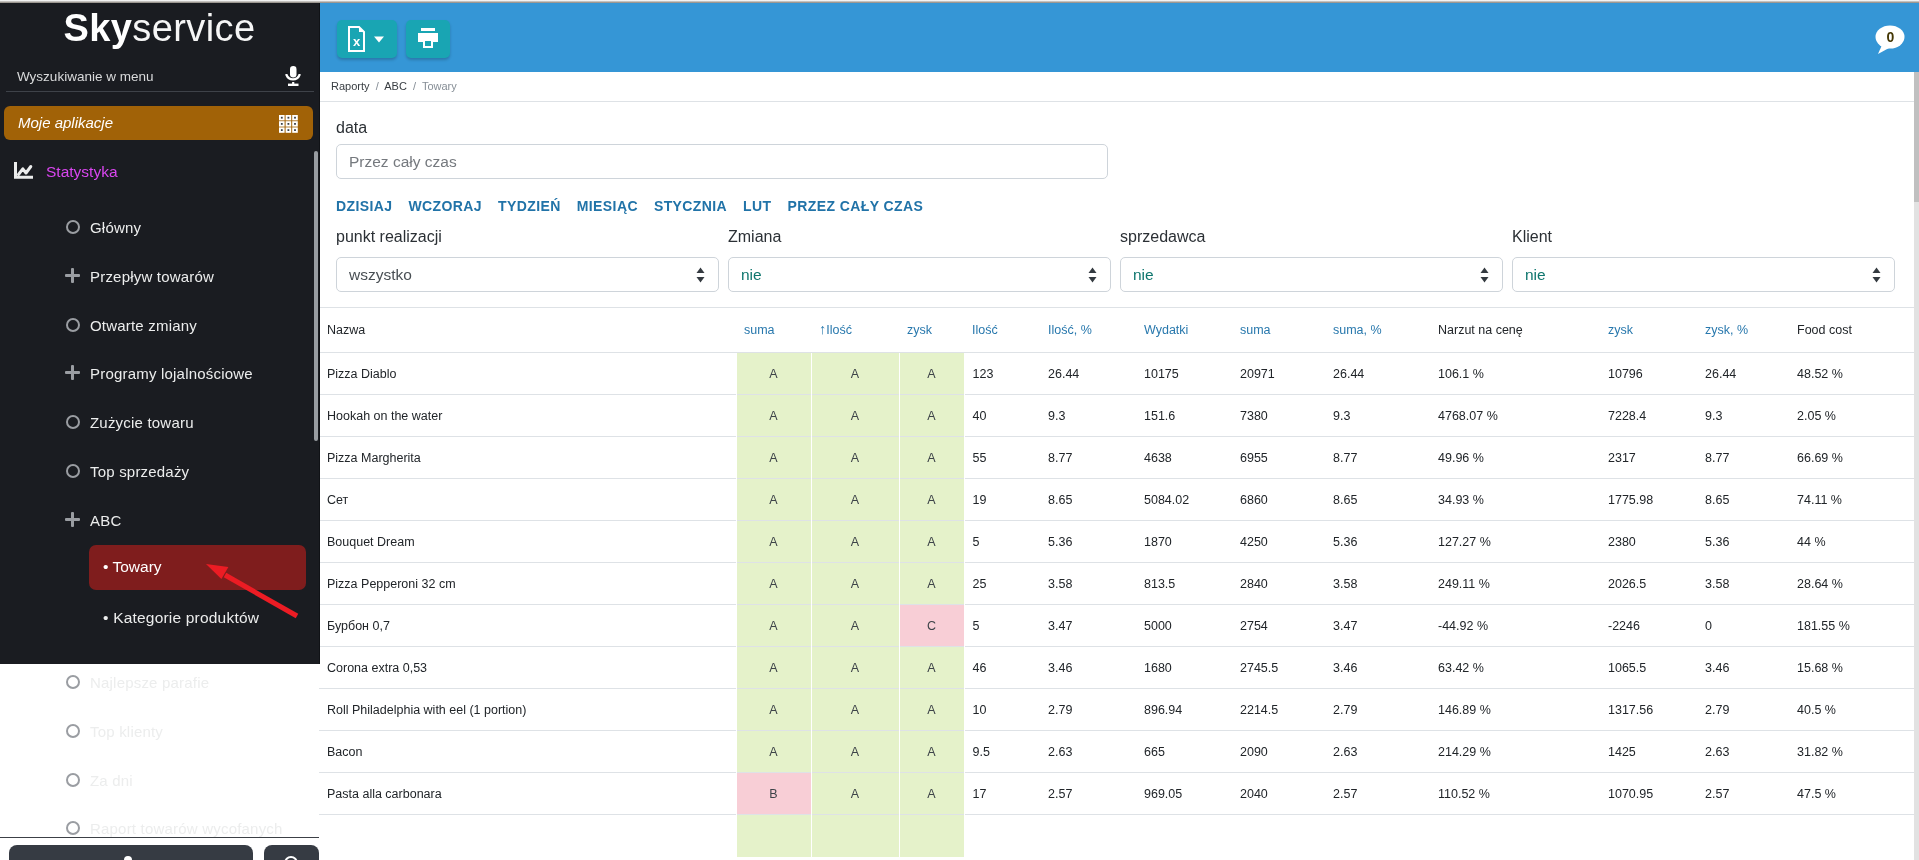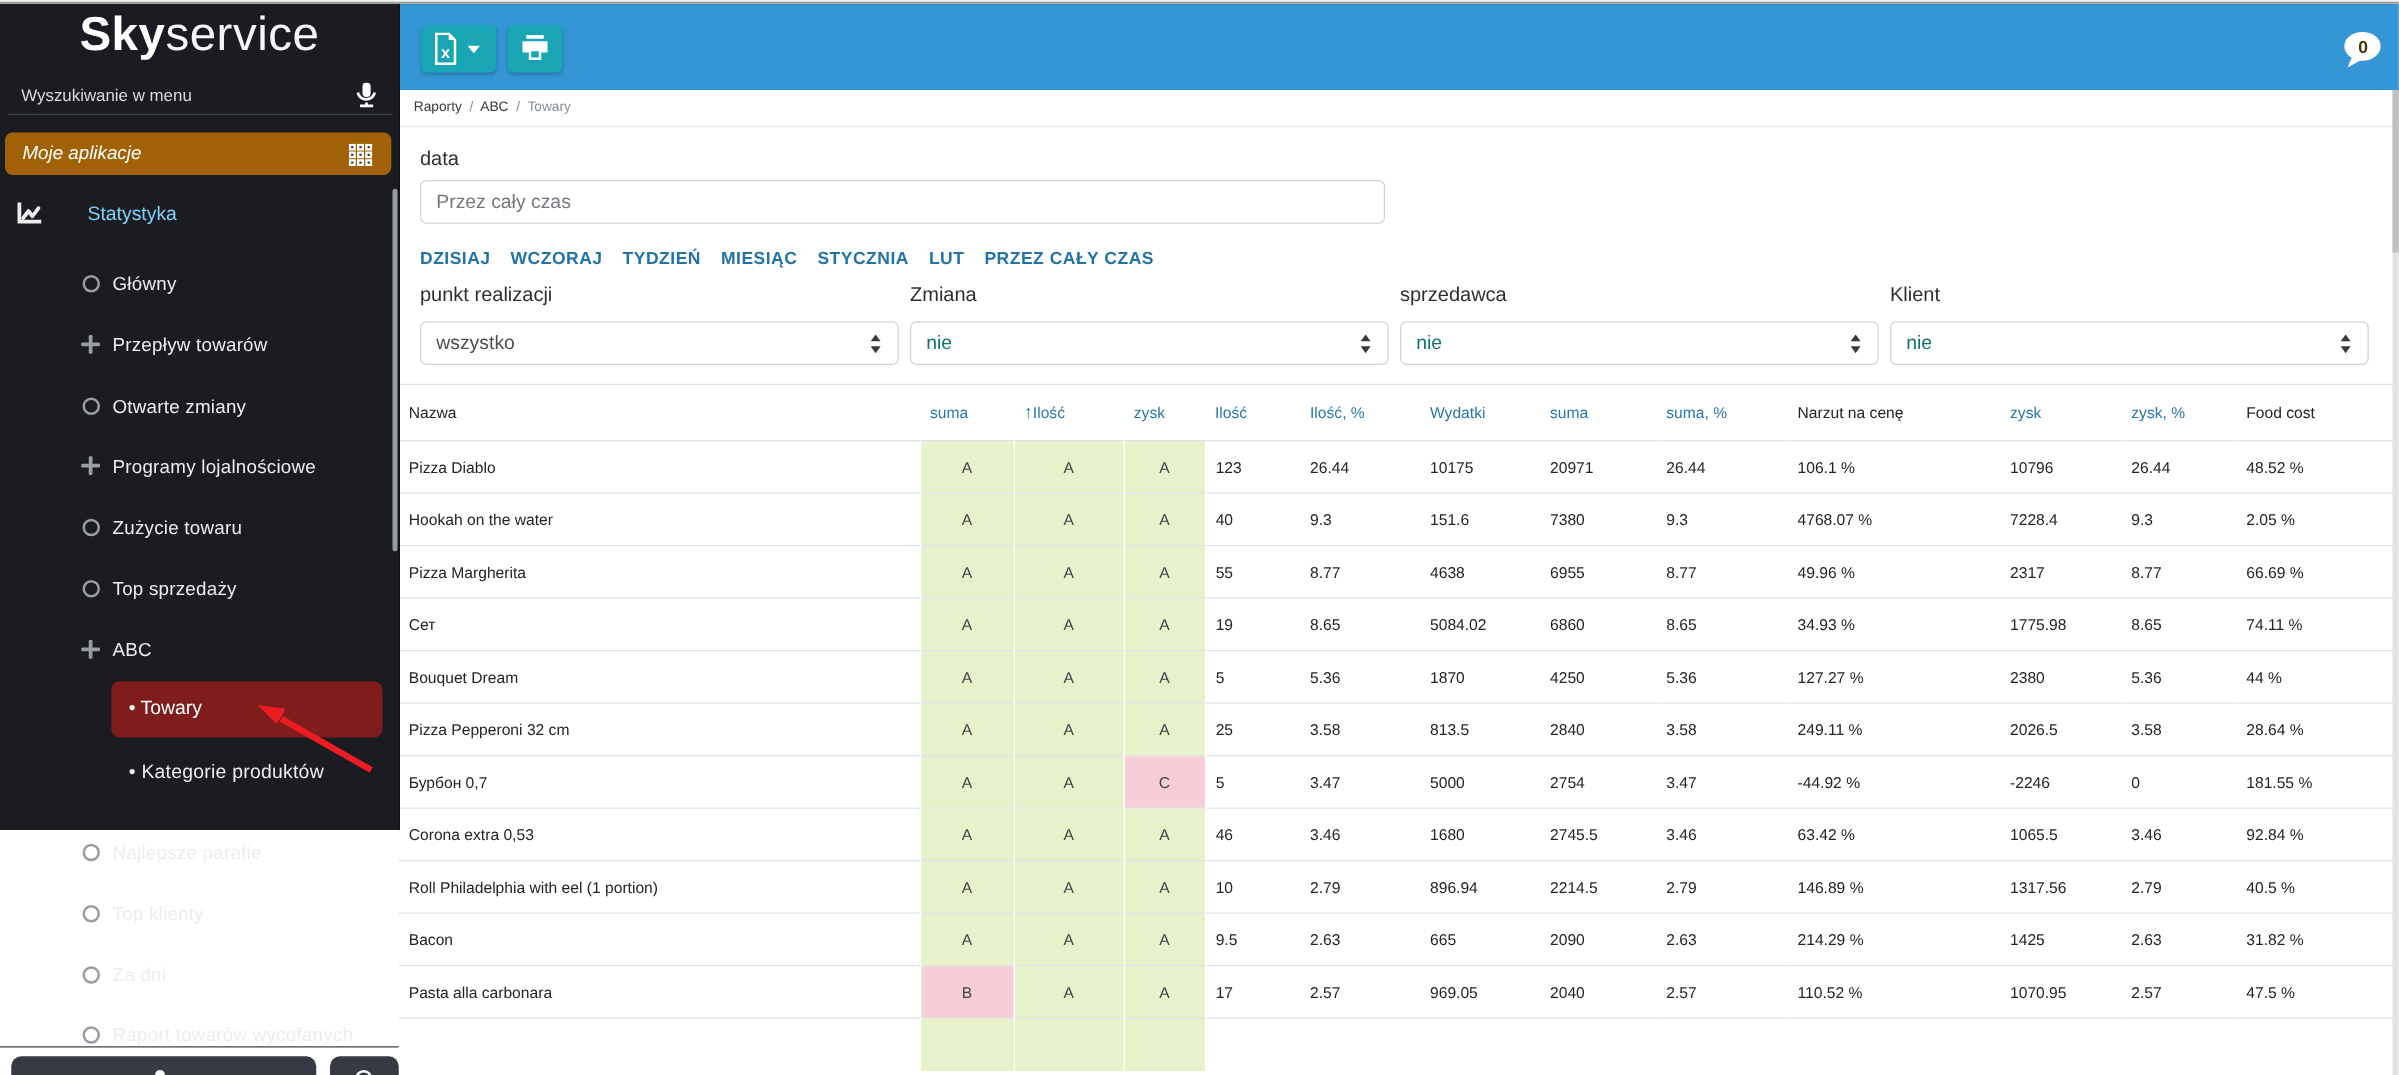--- a/index.html
+++ b/index.html
@@ -17,21 +17,21 @@
 #logo span { font-weight:400; opacity:0.96; }
 #search-label { position:absolute; left:17px; top:66px; font-size:13.5px; color:#d9dadb; }
 #mic { position:absolute; left:285px; top:63px; }
 #sb-divider1 { position:absolute; left:6px; top:88px; width:308px; height:1px; background:#3e4249; }
 #apps { position:absolute; left:4px; top:103px; width:309px; height:34px;
   background:#a16207; border-radius:6px;font-style:italic; }
 #apps .t { position:absolute; left:14px; top:8px; font-size:15px; color:#fff; }
 #apps svg { position:absolute; right:15px; top:9px; }
 #stat-item { position:absolute; left:0; top:157px; width:319px; height:24px; }
 #stat-item svg { position:absolute; left:13px; top:0; }
-#stat-item .t { position:absolute; left:46px; top:3px; font-size:15.5px; color:#7dd3fc;margin-left:24px; }
+#stat-item .t { position:absolute; left:46px; top:3px; font-size:15.5px; color:#d946ef; }
 .mi { position:absolute; left:0; width:319px; height:22px; }
 .mi .ic { position:absolute; left:66px; top:2px; width:14px; height:14px;
   border:2px solid #9a9da2; border-radius:50%; }
 .mi .plus { position:absolute; left:65px; top:1px; width:15px; height:15px; }
 .mi .plus:before { content:""; position:absolute; left:6px; top:0px; width:3px; height:15px; background:#9a9da2; border-radius:1px; }
 .mi .plus:after { content:""; position:absolute; left:0px; top:6px; width:15px; height:3px; background:#9a9da2; border-radius:1px; }
 .mi .t { position:absolute; left:90px; top:1px; font-size:15px; color:#eceded; letter-spacing:0.2px; }
 #towary { position:absolute; left:89px; top:542px; width:217px; height:45px;
   background:#7f1d1d; border-radius:7px; color:#fff; font-size:15.5px; }
 #towary .t { position:absolute; left:14px; top:13px; }
@@ -410,21 +410,21 @@
           <td class="g">A</td>
           <td class="g">A</td>
           <td>46</td>
           <td>3.46</td>
           <td>1680</td>
           <td>2745.5</td>
           <td>3.46</td>
           <td>63.42 %</td>
           <td>1065.5</td>
           <td>3.46</td>
-          <td>92.84 %</td>
+          <td>15.68 %</td>
         </tr>
 <tr>
           <td class="name">Roll Philadelphia with eel (1 portion)</td>
           <td class="g">A</td>
           <td class="g">A</td>
           <td class="g">A</td>
           <td>10</td>
           <td>2.79</td>
           <td>896.94</td>
           <td>2214.5</td>

